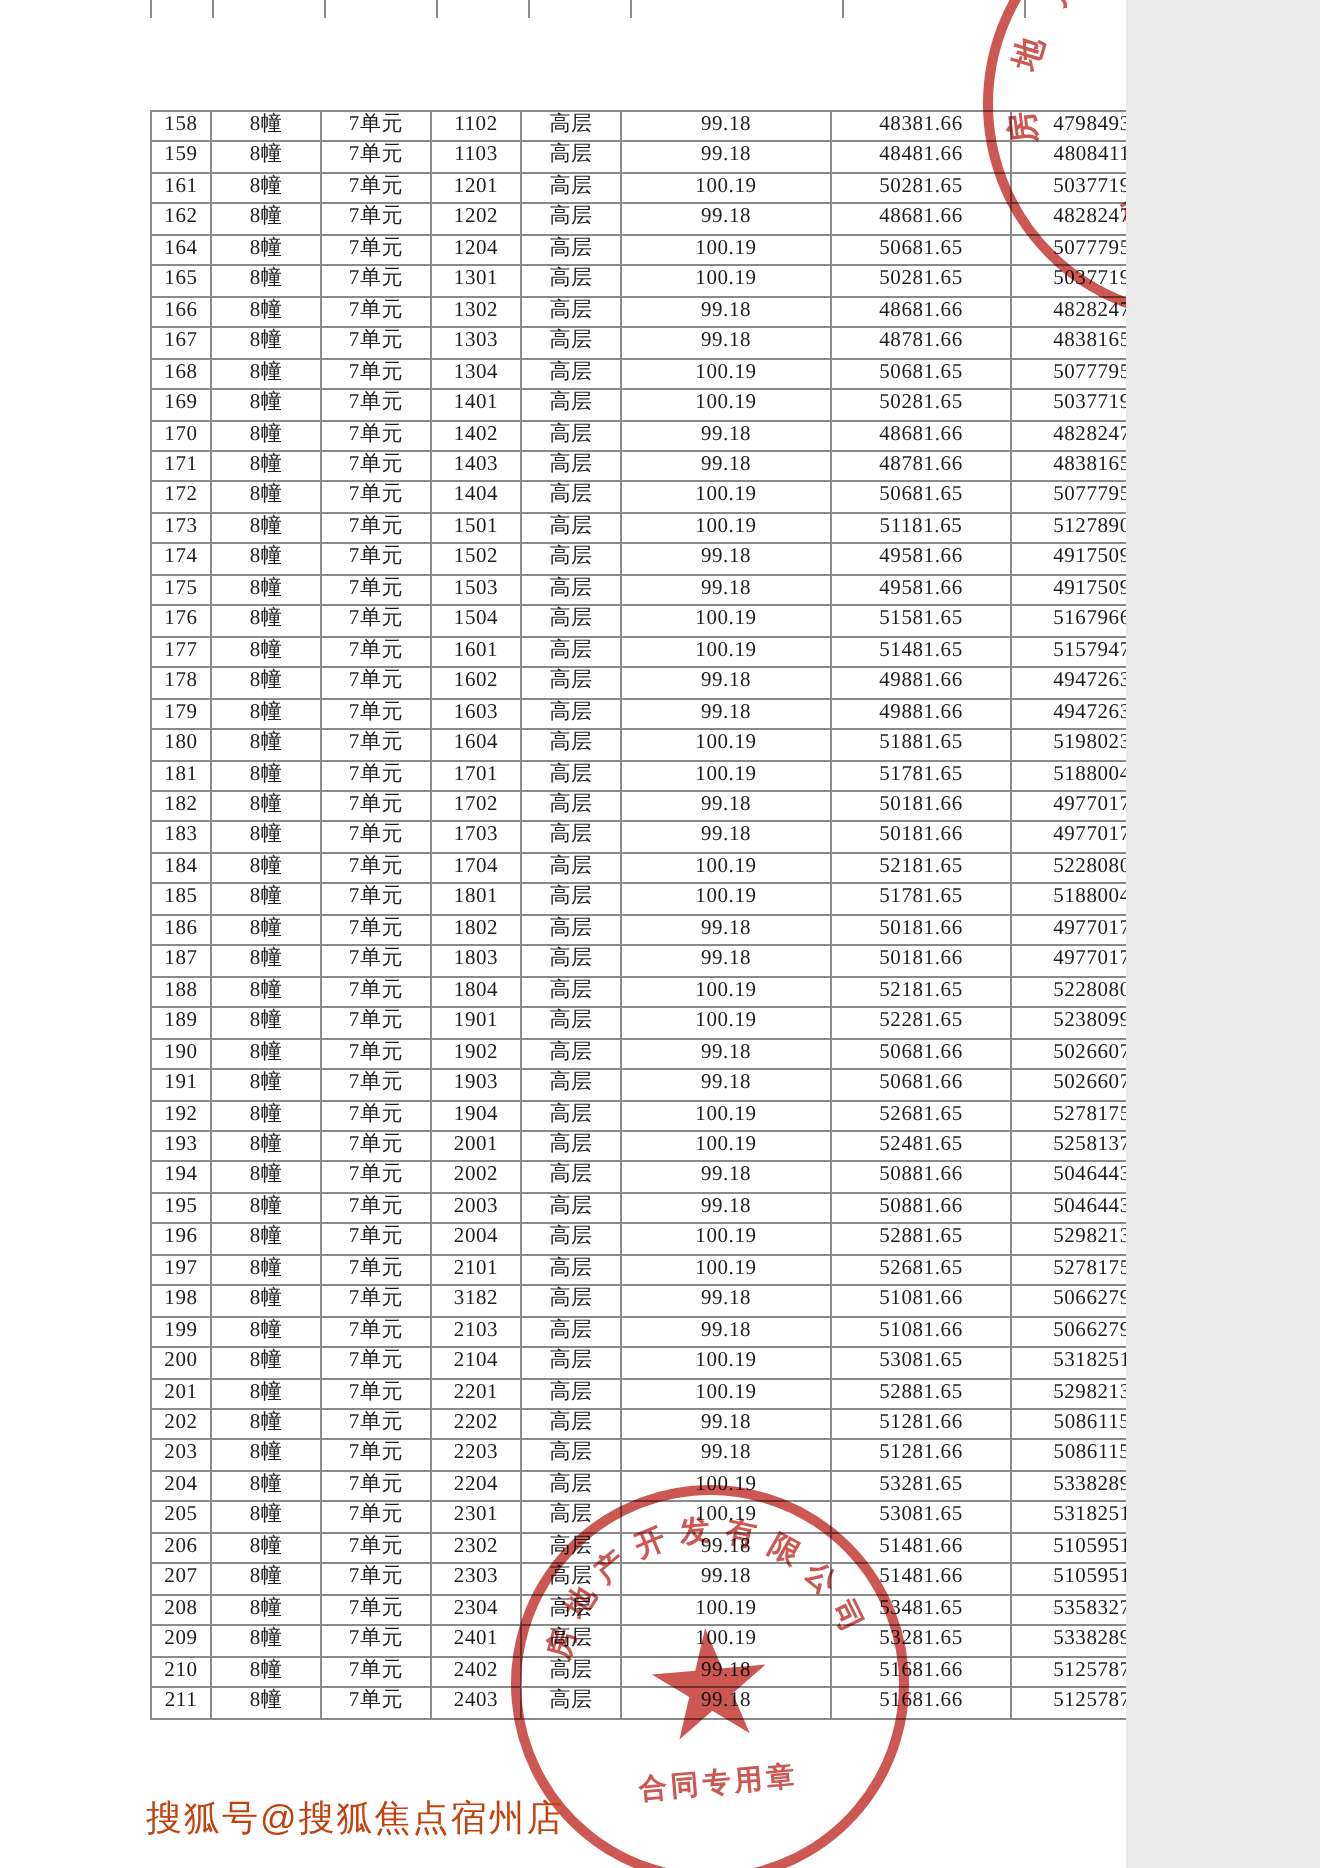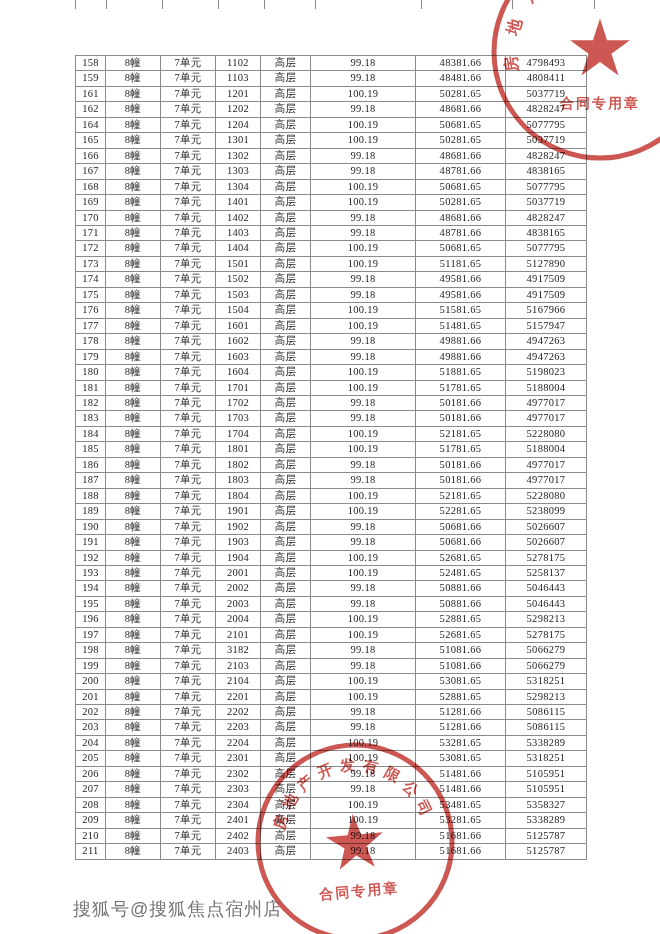--- a/index.html
+++ b/index.html
@@ -1,19 +1,19 @@
 <!DOCTYPE html>
 <html><head>
 <meta charset="utf-8">
 <style>
   html,body{margin:0;padding:0;}
   body{background:#e9e9e9;}
   .page{
     position:relative;
-    width:660px;height:934px;
+    width:563px;height:934px;
     background:#ffffff;
     overflow:hidden;
     font-family:"Liberation Serif","DejaVu Serif",serif;
   }
   
   .top-stub{
     position:absolute;left:75px;top:0;height:9px;display:flex;
   }
   .top-stub .stub-cell{border-left:1px solid #8a8a8a;}
   .top-stub .stub-cell:last-child{border-right:1px solid #8a8a8a;}
@@ -44,21 +44,21 @@
   .stamp text{
     font-family:"Liberation Serif","DejaVu Serif",serif;
     font-weight:bold;
     fill:#c2312b;
   }
   .watermark{
     position:absolute;
     left:73px;top:897px;
     font-size:18px;
     letter-spacing:1px;
-    color:#737373;
+    color:#c2410c;
     font-family:"Liberation Sans","DejaVu Sans",sans-serif;
   }
 </style>
 </head>
 <body>
 
 <div class="page">
 
   <div class="top-stub">
     <div class="stub-cell" style="width:30px"></div>

